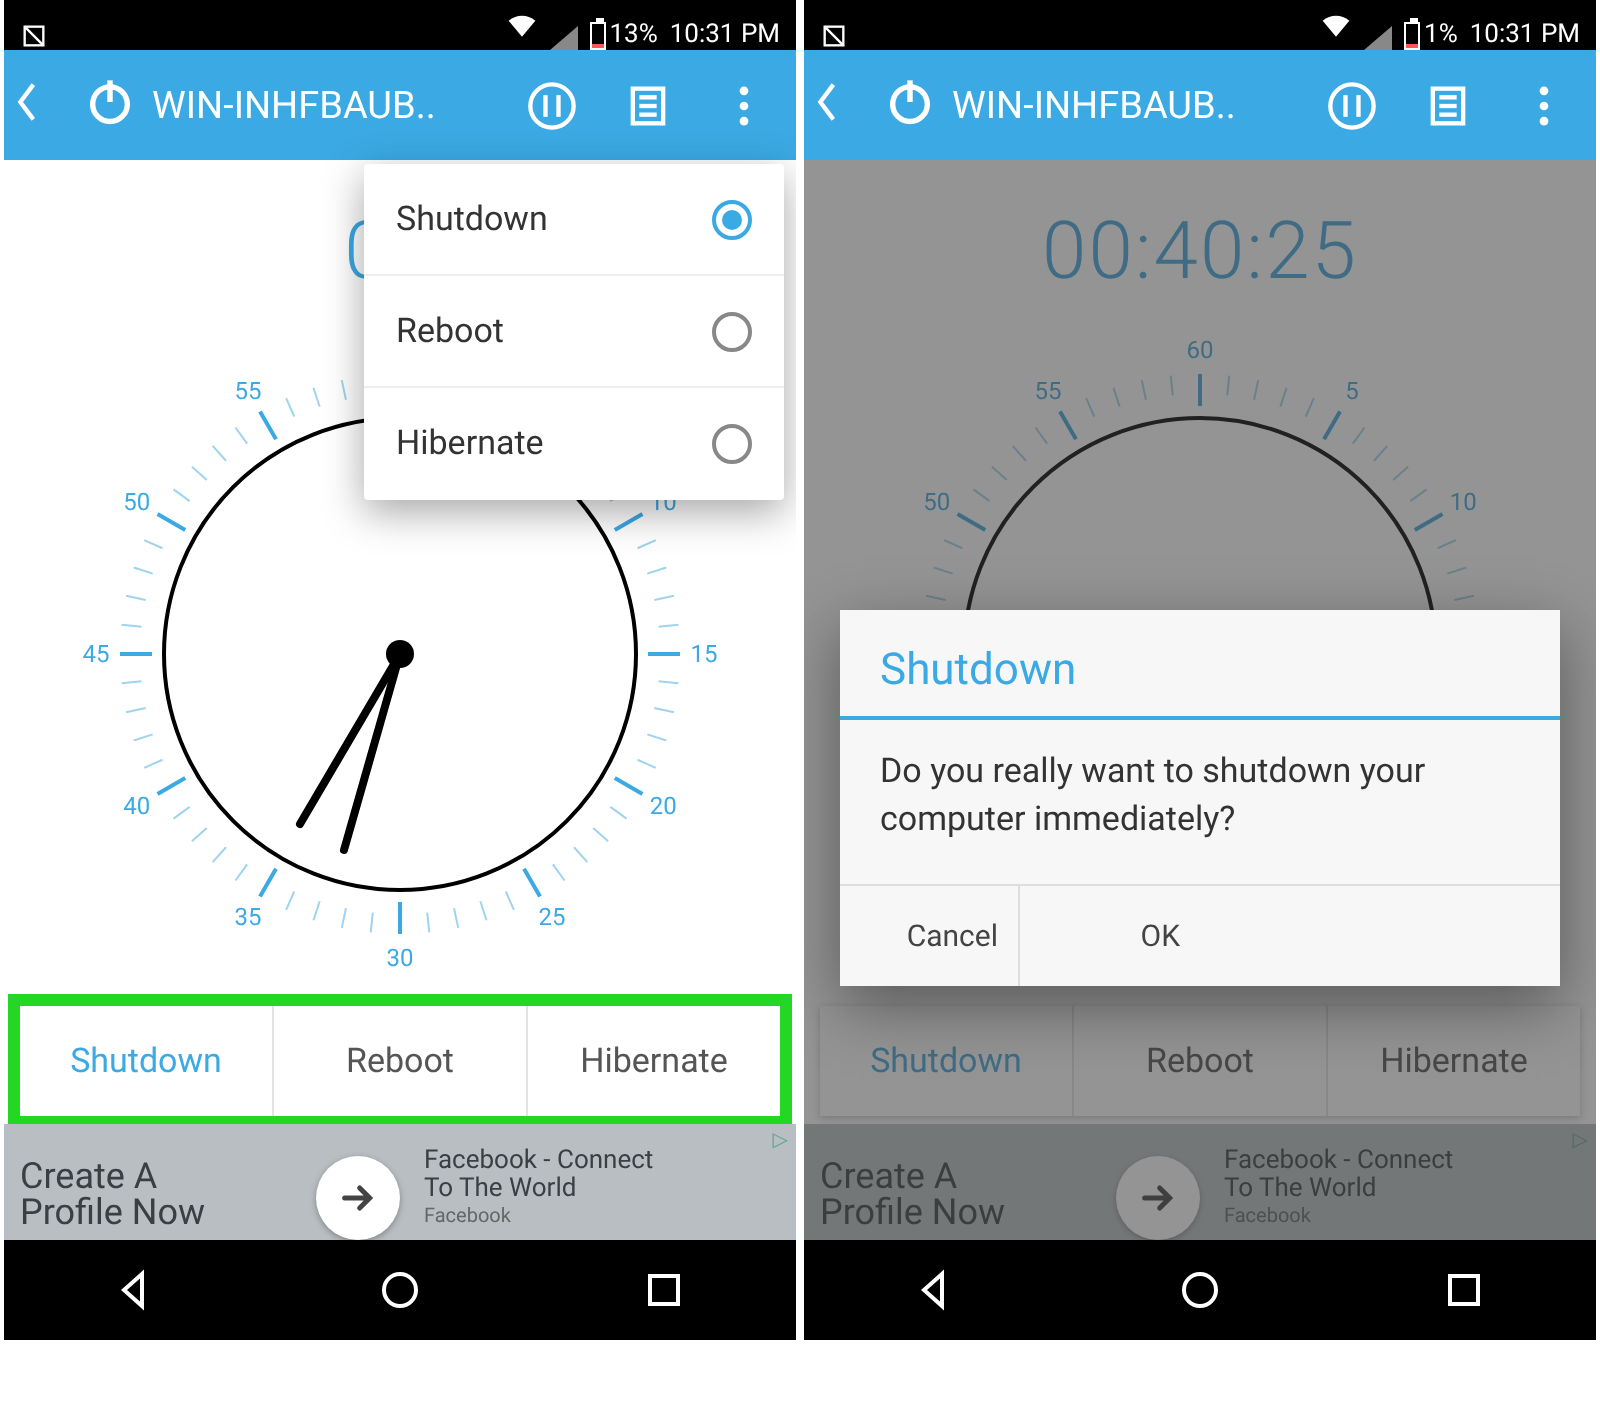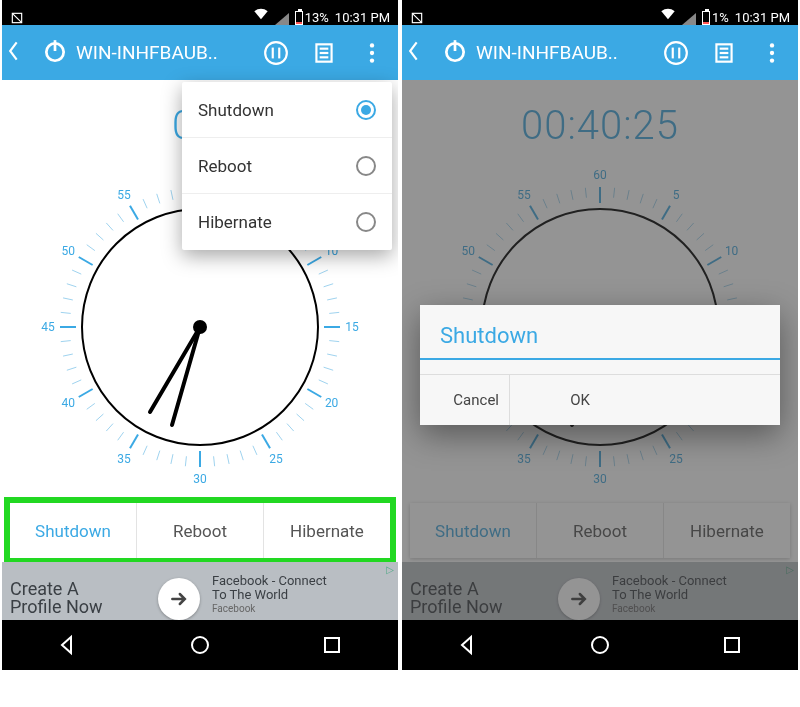--- a/index.html
+++ b/index.html
@@ -437,20 +437,21 @@
           <div>To The World</div>
           <div class="src">Facebook</div>
         </div>
         <span class="adc">▷</span>
       </div>
 
       <div class="scrim"></div>
       <div class="dialog">
         <div class="dt">Shutdown</div>
         <div class="dline"></div>
+        <div class="dm">Do you really want to shutdown your computer immediately?</div>
         <div class="dbtns">
           <div class="db c">Cancel</div>
           <div class="db o">OK</div>
         </div>
       </div>
     </div>
     <div class="navbar">
       <span class="nb">
           <svg viewBox="0 0 24 24">
             <path d="M15 4 L6 12 L15 20 Z" fill="none" stroke="#fff" stroke-width="2"></path>

